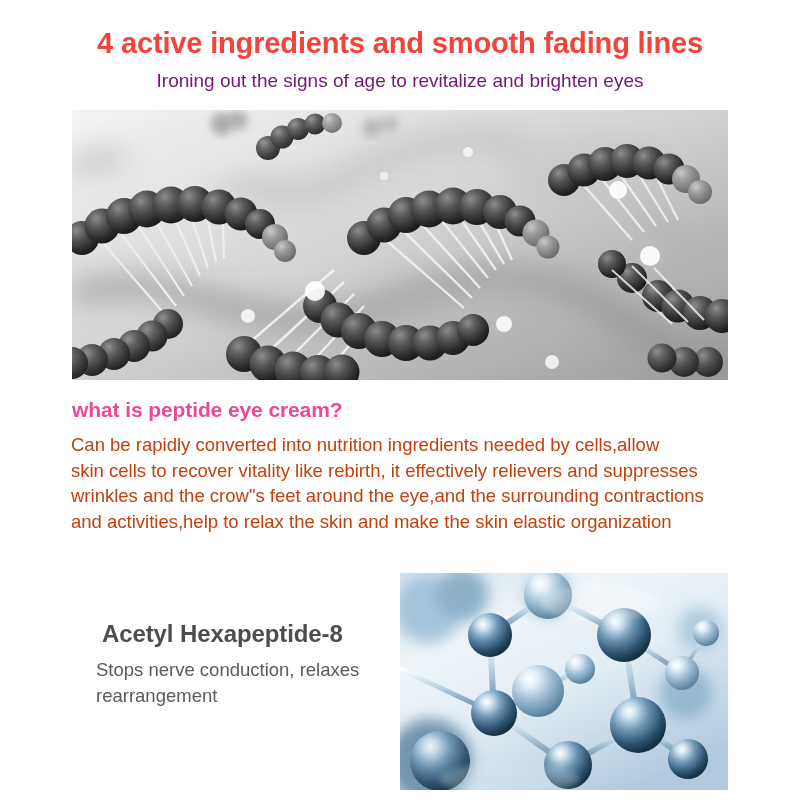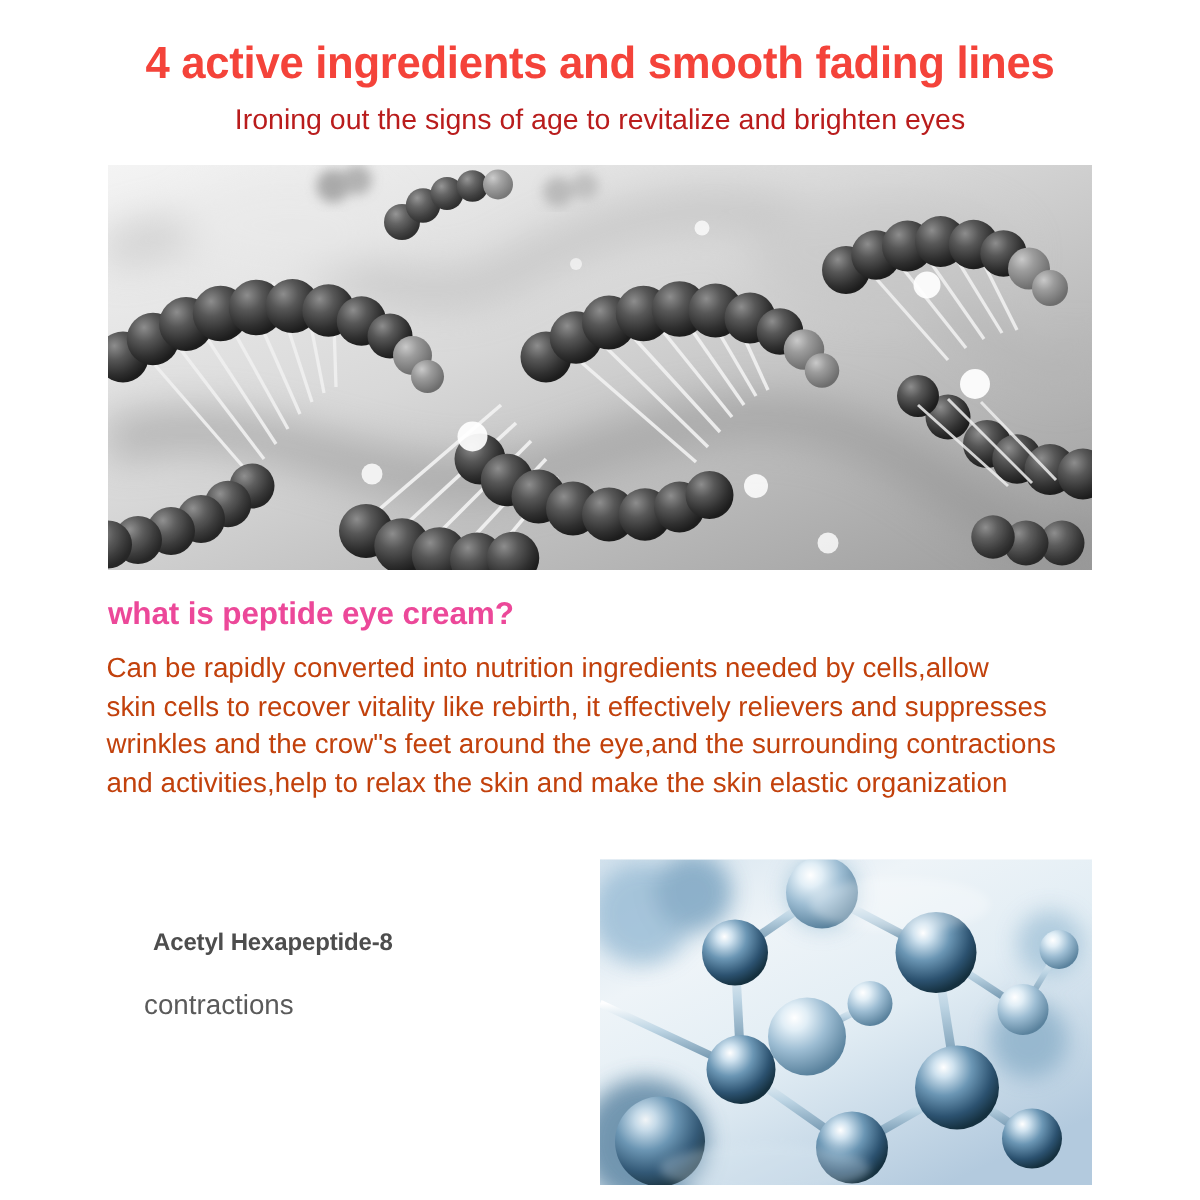--- a/index.html
+++ b/index.html
@@ -36,21 +36,21 @@
     letter-spacing: -0.2px;
     transform: scaleX(0.97);
     white-space: nowrap;
   }
   .subhead {
     position: absolute;
     left: 0;
     top: 70px;
     width: 800px;
     text-align: center;
-    color: #b91c1c;
+    color: #701a75;
     font-size: 19px;
     font-weight: normal;
     white-space: nowrap;
   }
 
   
   .dna-photo {
     position: absolute;
     left: 72px;
     top: 110px;
@@ -83,21 +83,21 @@
     white-space: nowrap;
   }
   .body-copy .ln { display: block; }
 
   
   .ingredient-name {
     position: absolute;
     left: 102px;
     top: 620px;
     color: #4d4d4d;
-    font-size: 16px;
+    font-size: 24px;
     font-weight: bold;
     letter-spacing: -0.1px;
   }
   .ingredient-desc {
     position: absolute;
     left: 96px;
     top: 657px;
     width: 300px;
     color: #5a5a5a;
     font-size: 18.5px;
@@ -322,21 +322,22 @@
   <div class="body-copy">
     <span class="ln">Can be rapidly converted into nutrition ingredients needed by cells,allow</span>
     <span class="ln">skin cells to recover vitality like rebirth, it effectively relievers and suppresses</span>
     <span class="ln">wrinkles and the crow"s feet around the eye,and the surrounding contractions</span>
     <span class="ln">and activities,help to relax the skin and make the skin elastic organization</span>
   </div>
 
   <div class="ingredient-name">Acetyl Hexapeptide-8</div>
 
   <div class="ingredient-desc">
-    <span class="ln">contractions</span>
+    <span class="ln">Stops nerve conduction, relaxes</span>
+    <span class="ln">rearrangement</span>
   </div>
 
   <div class="molecule-photo">
     <svg width="328" height="217" viewBox="0 0 328 217" style="position:absolute;left:0;top:0;">
       <defs>
         <linearGradient id="molBg" x1="0" y1="0" x2="0.7" y2="1">
           <stop offset="0%" stop-color="#d4e3ee"></stop>
           <stop offset="30%" stop-color="#eef4f8"></stop>
           <stop offset="58%" stop-color="#e2edf4"></stop>
           <stop offset="100%" stop-color="#b3cade"></stop>

